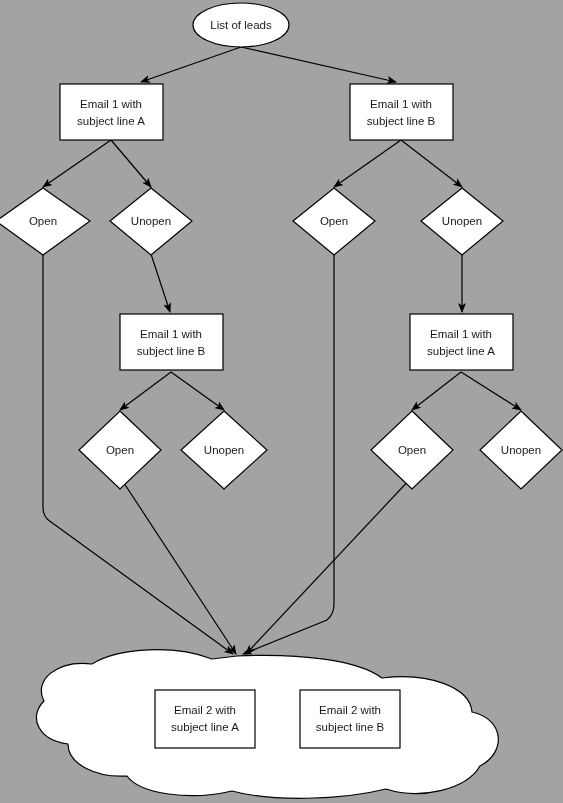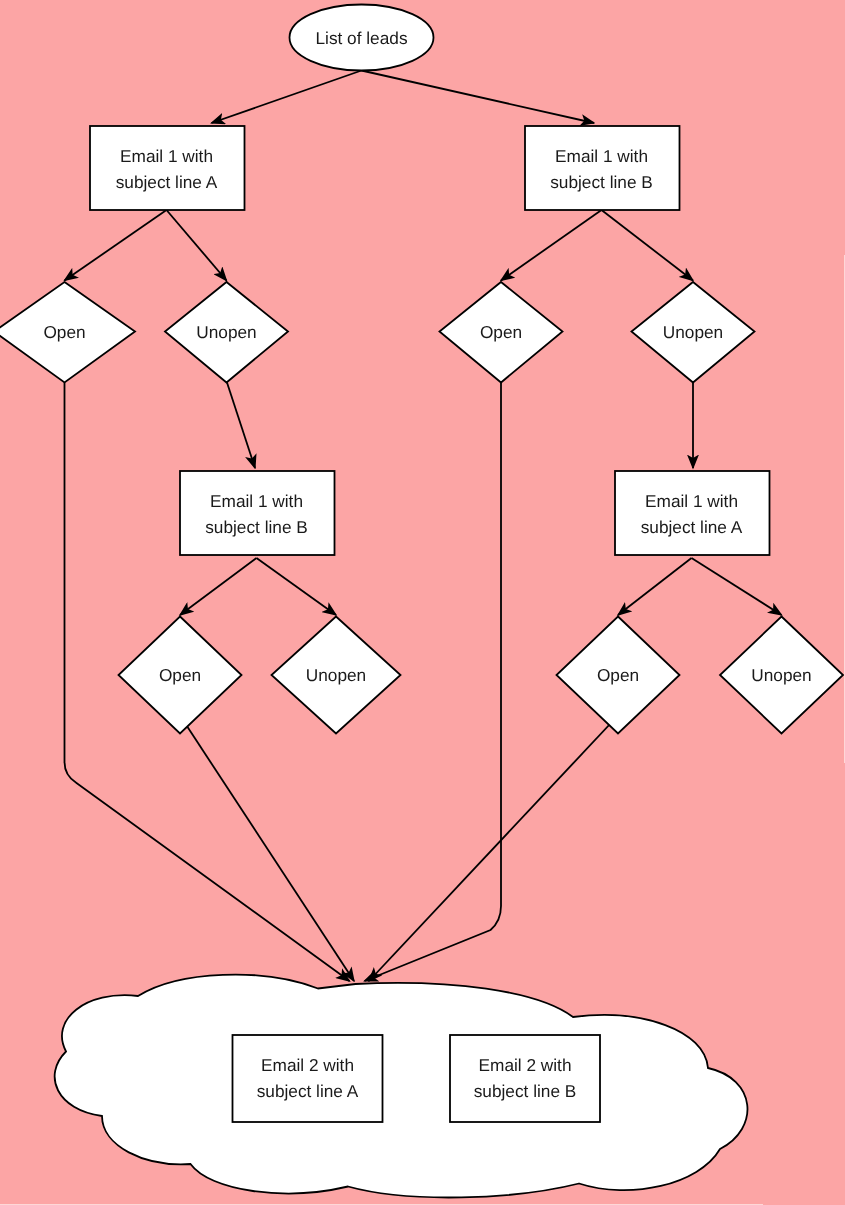--- a/index.html
+++ b/index.html
@@ -7,21 +7,21 @@
     padding: 0;
     background: #ffffff;
   }
   body {
     font-family: "Liberation Sans", sans-serif;
   }
   #diagram-canvas {
     position: relative;
     width: 563px;
     height: 803px;
-    background: #fca5a5;
+    background: #a3a3a3;
     overflow: hidden;
   }
   #flow-svg {
     position: absolute;
     top: 0;
     left: 0;
     width: 563px;
     height: 803px;
   }
   .shape-stroke {

